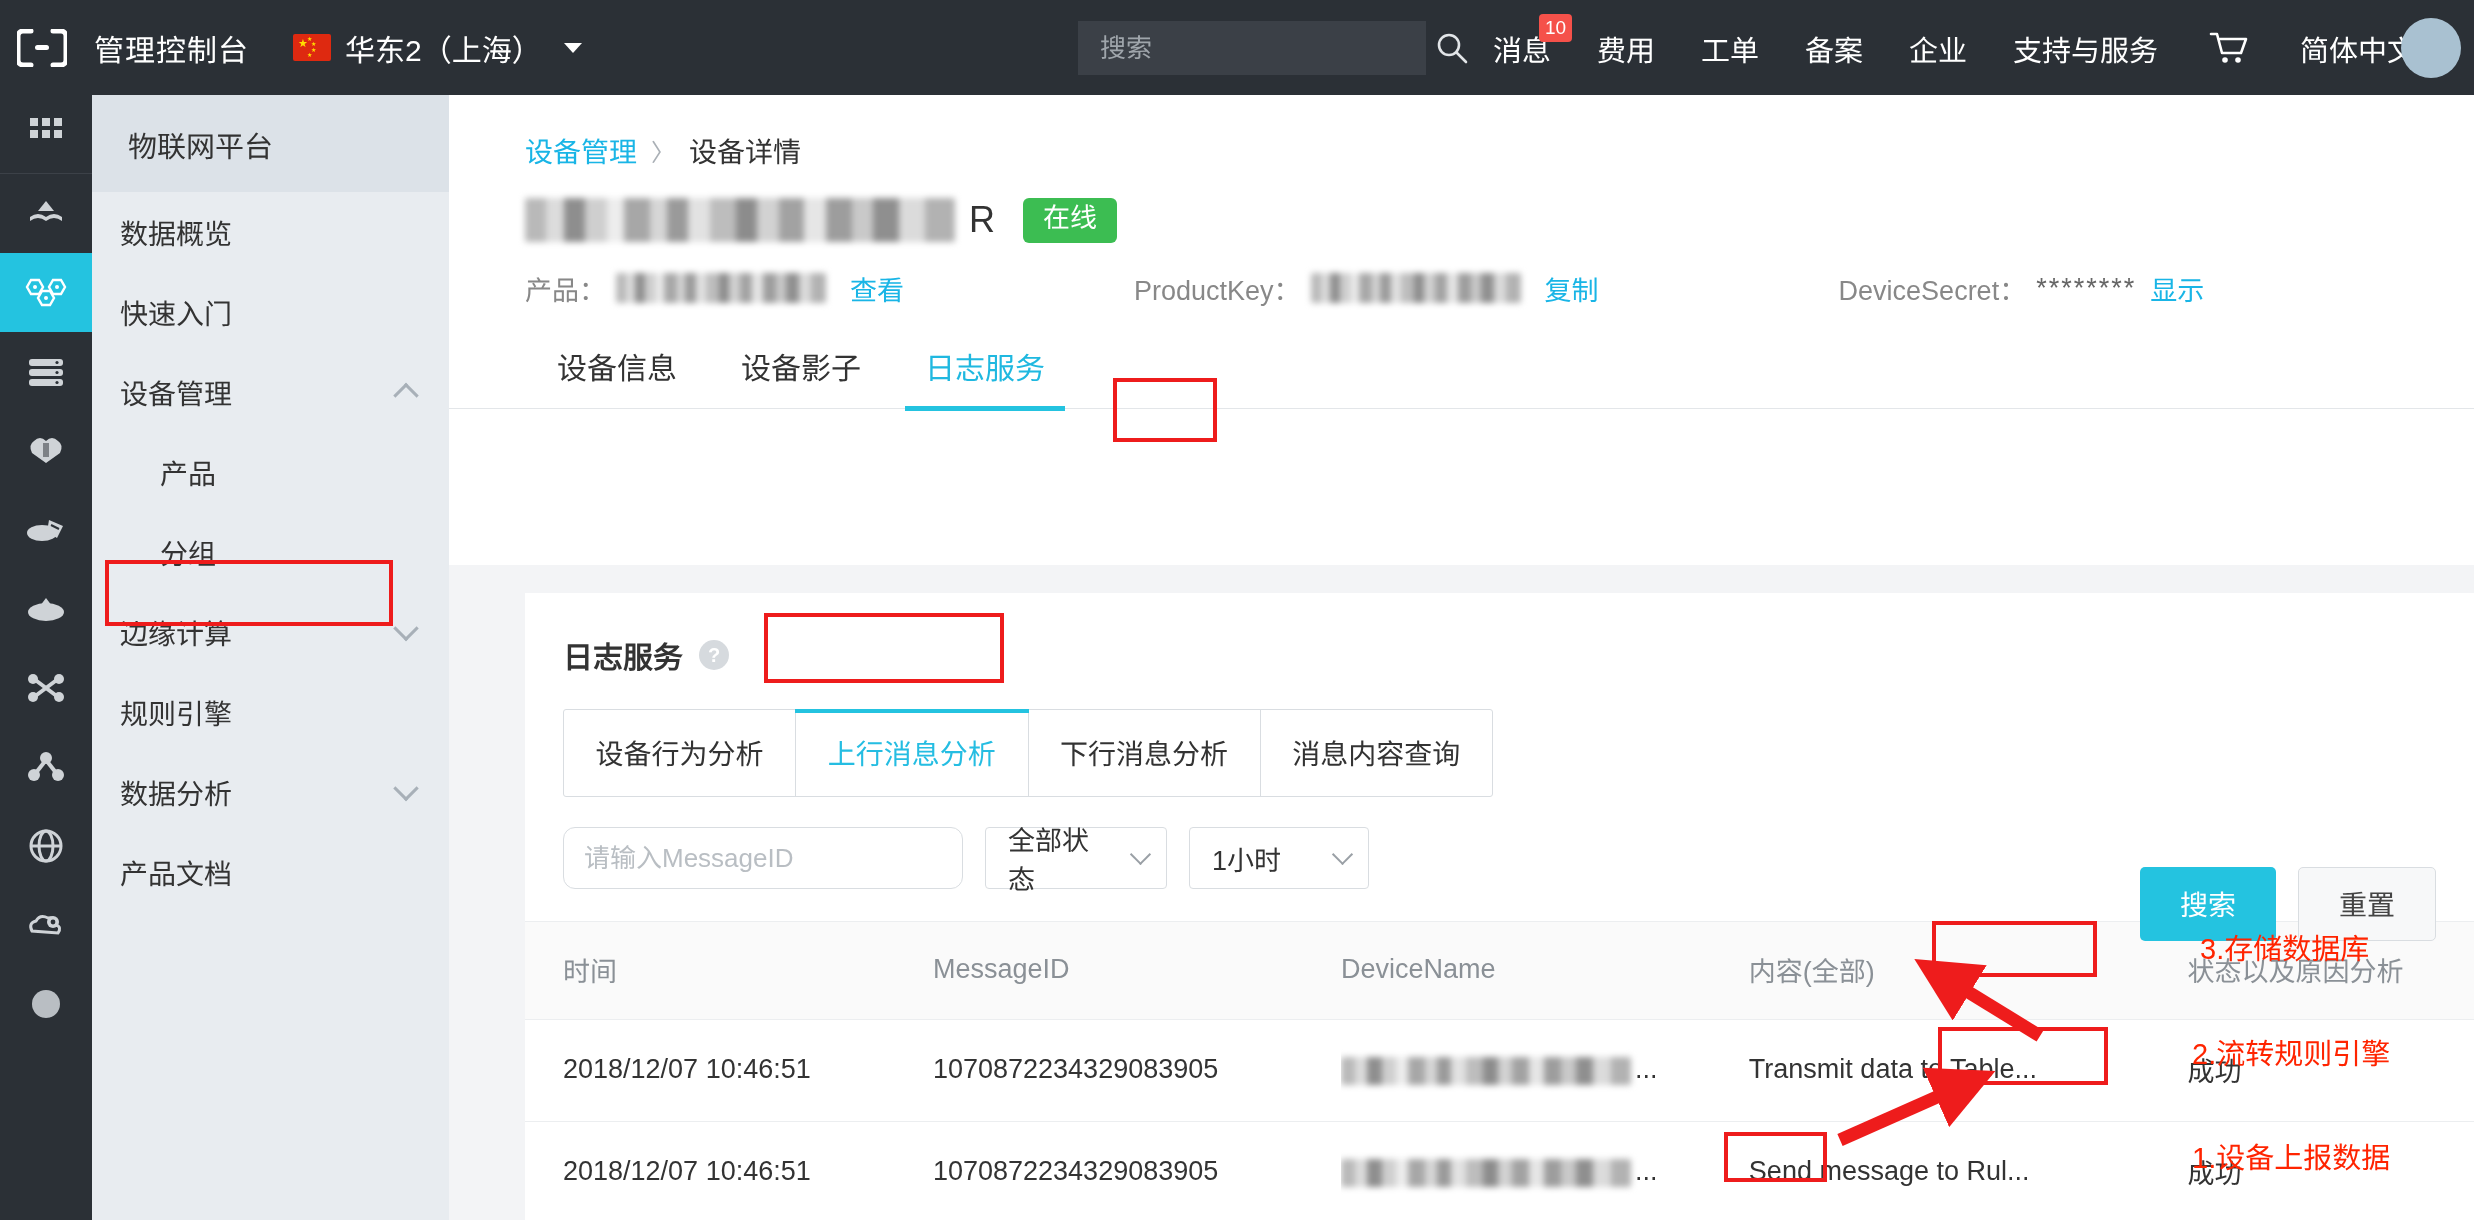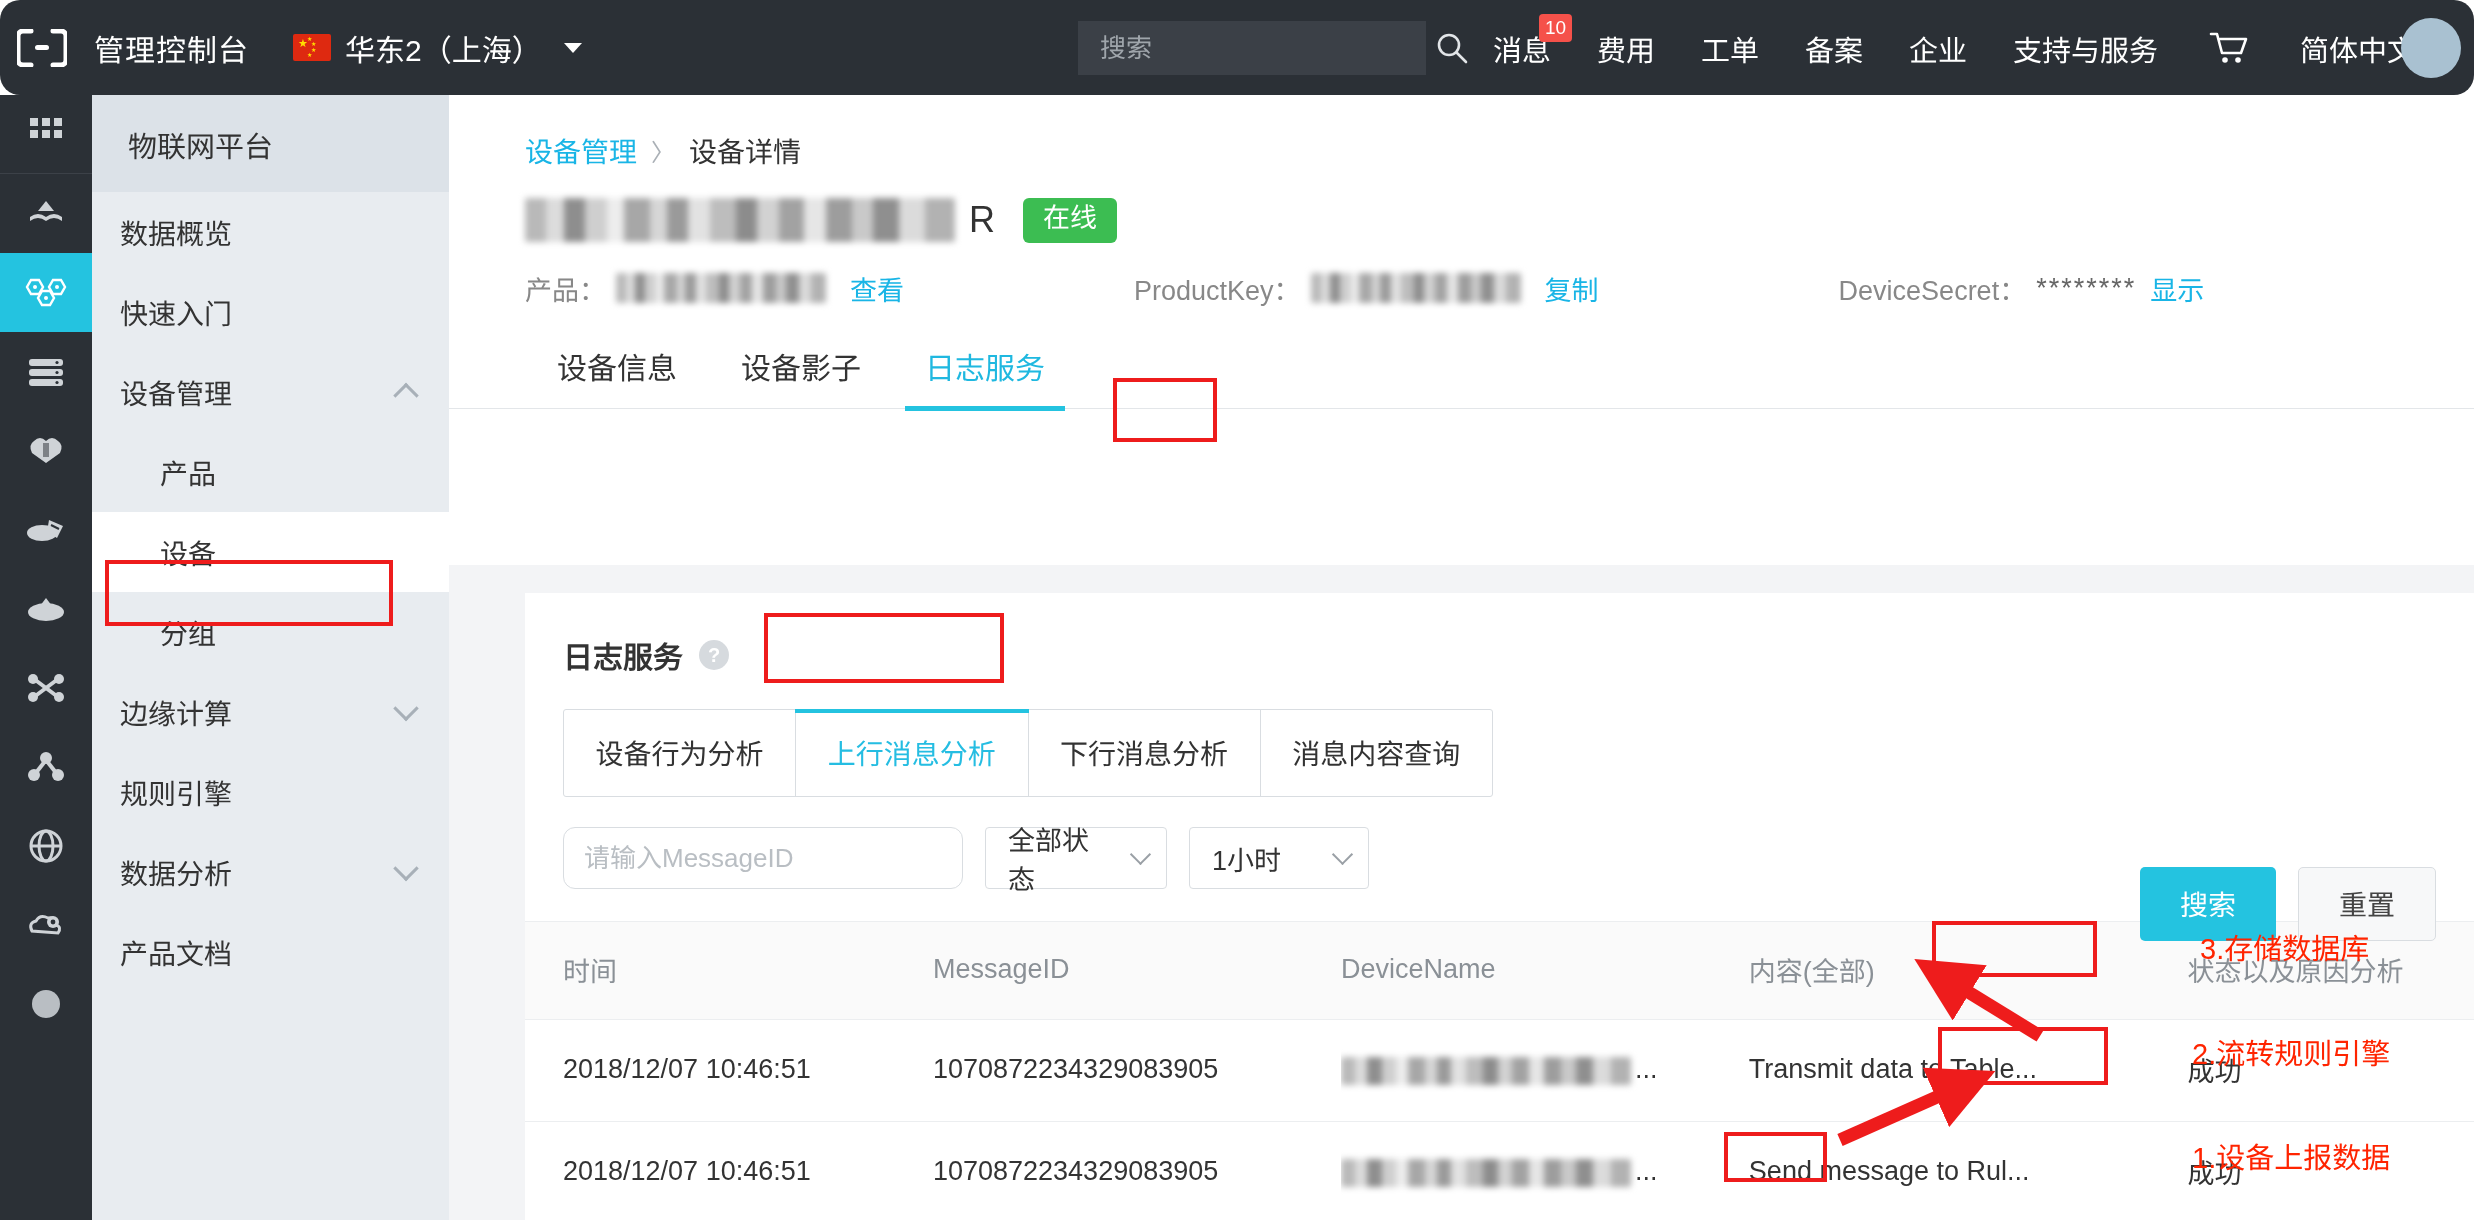--- a/index.html
+++ b/index.html
@@ -12,21 +12,20 @@
     -webkit-font-smoothing: antialiased;
   }
 
   
   .topbar {
     position: absolute; top: 0; left: 0;
     width: 2474px; height: 95px;
     background: #2b3036;
     display: flex; align-items: center;
     color: #fff;
-    border-radius: 20px;
   }
   .logo {
     width: 52px; height: 40px;
     margin-left: 16px; margin-right: 26px;
     display: flex; align-items: center; justify-content: center;
   }
   .console-title {
     font-size: 30px; color: #fff; letter-spacing: 1px;
     margin-right: 44px; white-space: nowrap;
   }
@@ -545,23 +544,20 @@
   </div>
   <div class="side-item">
     <span>快速入门</span>
   </div>
   <div class="side-item">
     <span>设备管理</span>
     <span class="chev up"></span>
   </div>
   <div class="side-item sub">
     <span>产品</span>
-  </div>
-  <div class="side-item sub highlight">
-    <span>设备</span>
   </div>
   <div class="side-item sub">
     <span>分组</span>
   </div>
   <div class="side-item">
     <span>边缘计算</span>
     <span class="chev down"></span>
   </div>
   <div class="side-item">
     <span>规则引擎</span>

